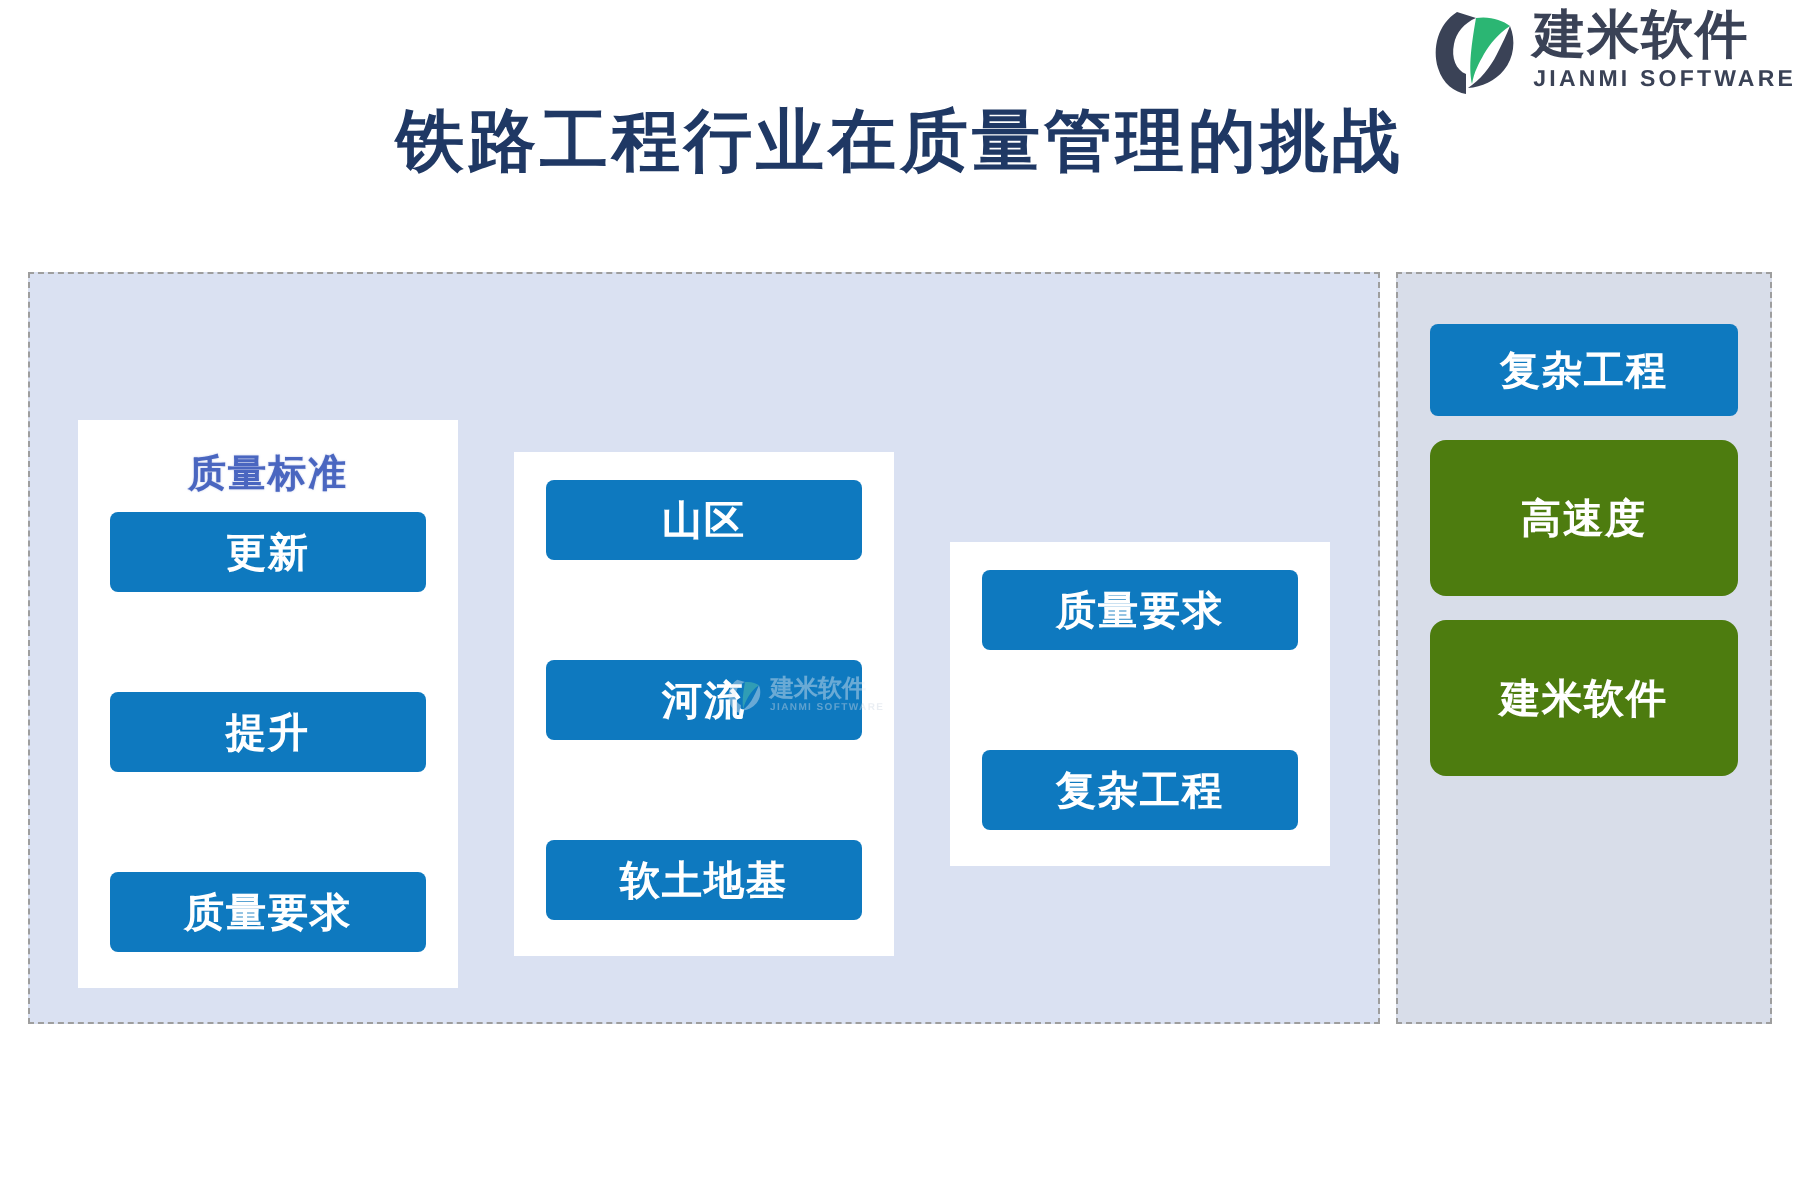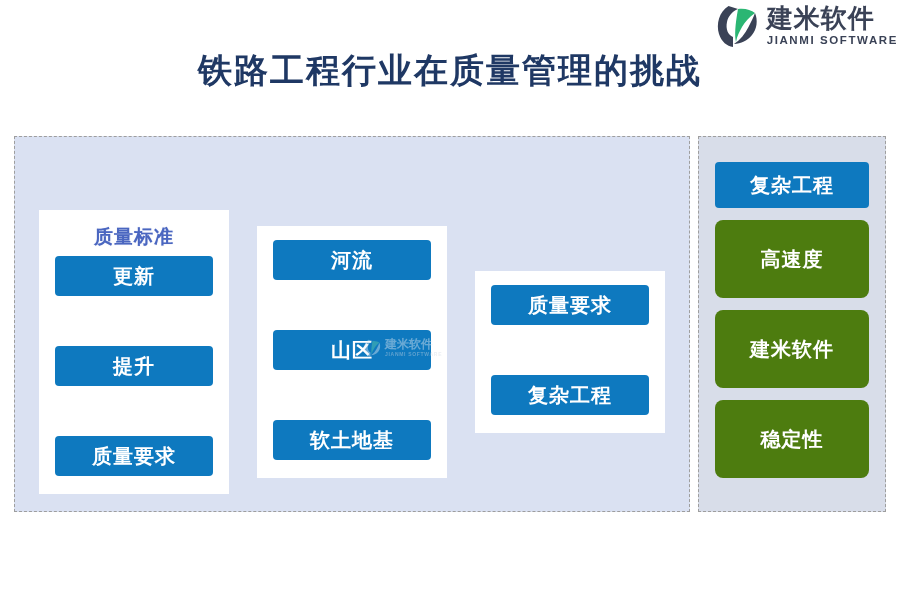--- a/index.html
+++ b/index.html
@@ -184,36 +184,35 @@
   <div class="panel-left">
 
     <div class="card">
       <div class="card-title">质量标准</div>
       <div class="btn btn-blue">更新</div>
       <div class="btn btn-blue">提升</div>
       <div class="btn btn-blue">质量要求</div>
     </div>
 
     <div class="card">
+      <div class="btn btn-blue">山区</div>
       <div class="btn btn-blue">河流</div>
-      <div class="btn btn-blue">山区</div>
       <div class="btn btn-blue">软土地基</div>
     </div>
 
     <div class="card">
       <div class="btn btn-blue">质量要求</div>
       <div class="btn btn-blue">复杂工程</div>
     </div>
   </div>
 
   <div class="panel-right">
     <div class="btn btn-blue">复杂工程</div>
     <div class="btn btn-green">高速度</div>
     <div class="btn btn-green">建米软件</div>
-    <div class="btn btn-green">稳定性</div>
   </div>
 </div>
 
 <div class="watermark">
   <span>
     <svg viewBox="0 0 46 44" xmlns="http://www.w3.org/2000/svg">
       <path d="M13.5 2 C4 8, 1 20, 4 30 C6.5 38, 12 42, 18 43 L18 33 C13 31, 10.5 25, 12 18 C13 12.5, 17 7.5, 23 5 Z" fill="#e6edf4"></path>
       <path d="M23 5 C30 4, 36 6, 40 9 C34 13, 30 18, 27 23 C24.5 27.5, 22 32, 21 38 C19.5 31, 20 22, 23 5 Z" fill="#5fcfa8"></path>
       <path d="M40 9 C43 16, 42 25, 37 31 C32.5 36.5, 26 39.5, 19 40 C25 36, 30 30, 33.5 23 C36 18, 38.5 13, 40 9 Z" fill="#e6edf4"></path>
     </svg>

